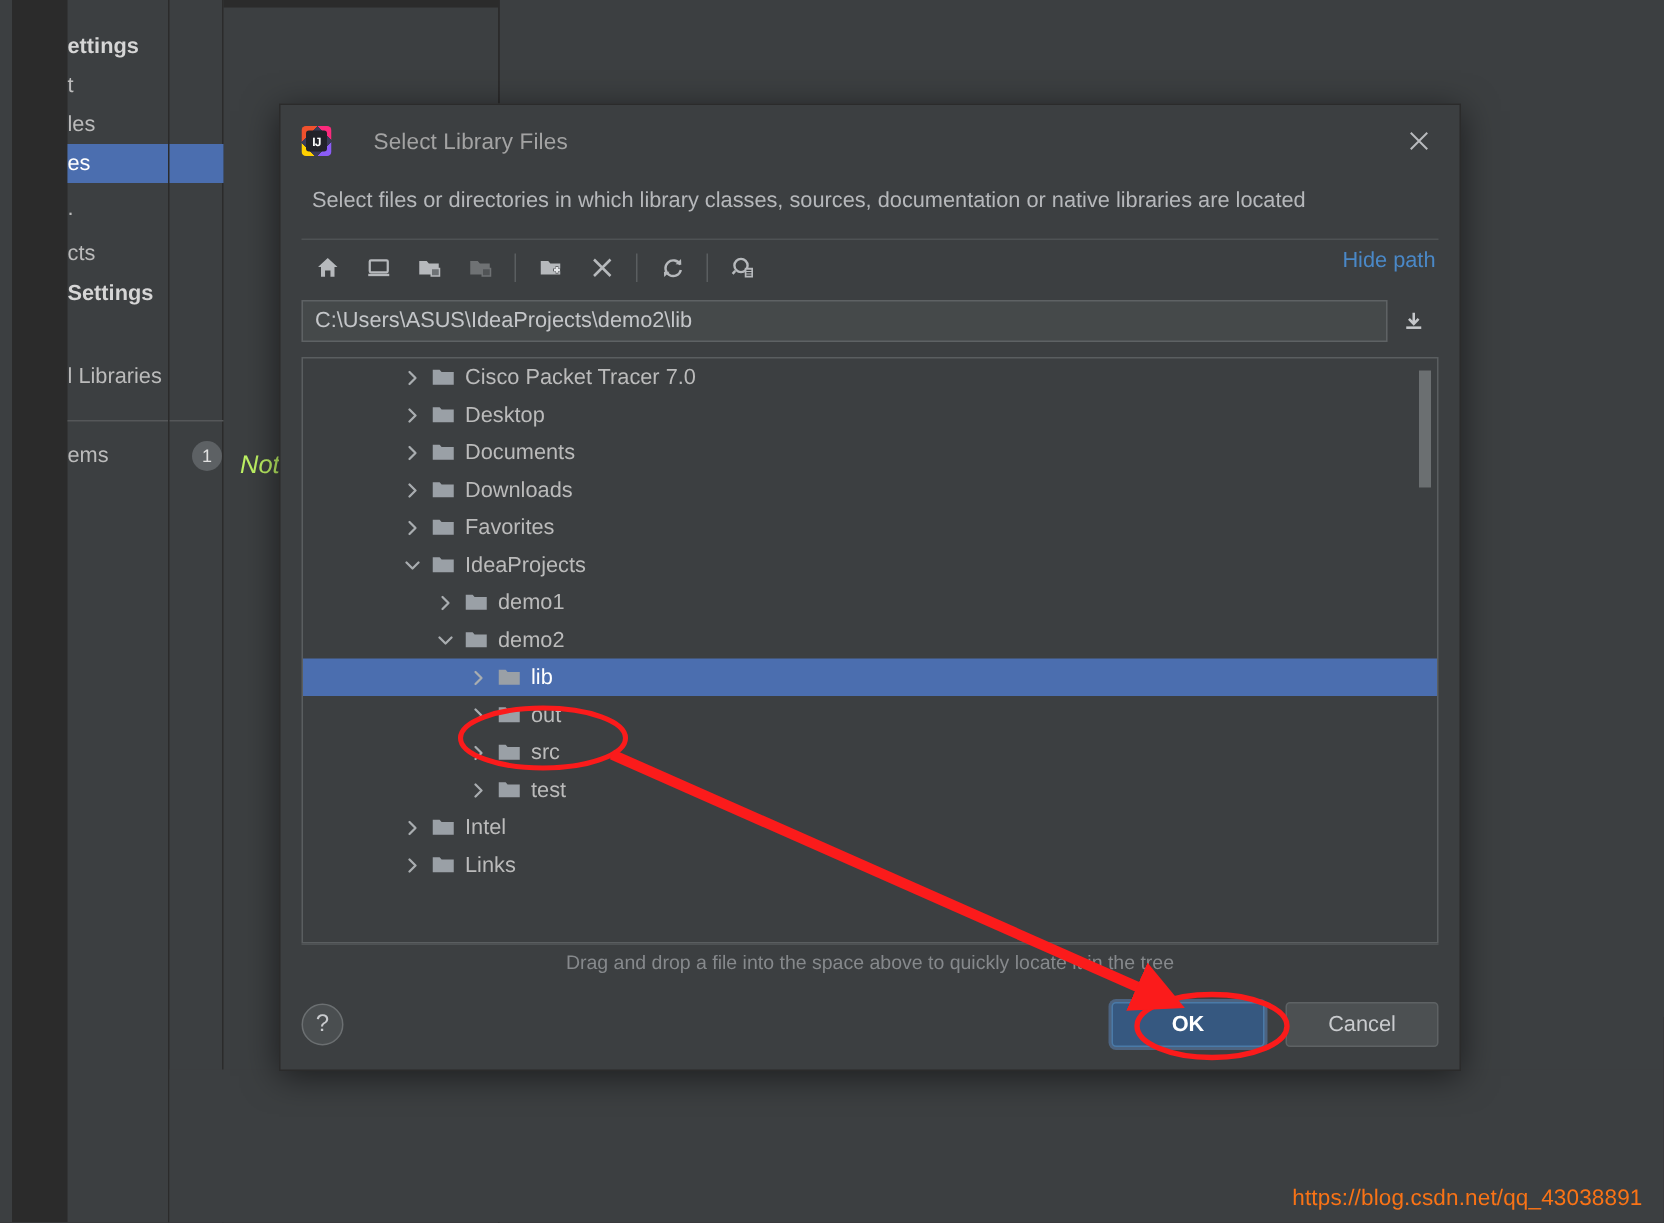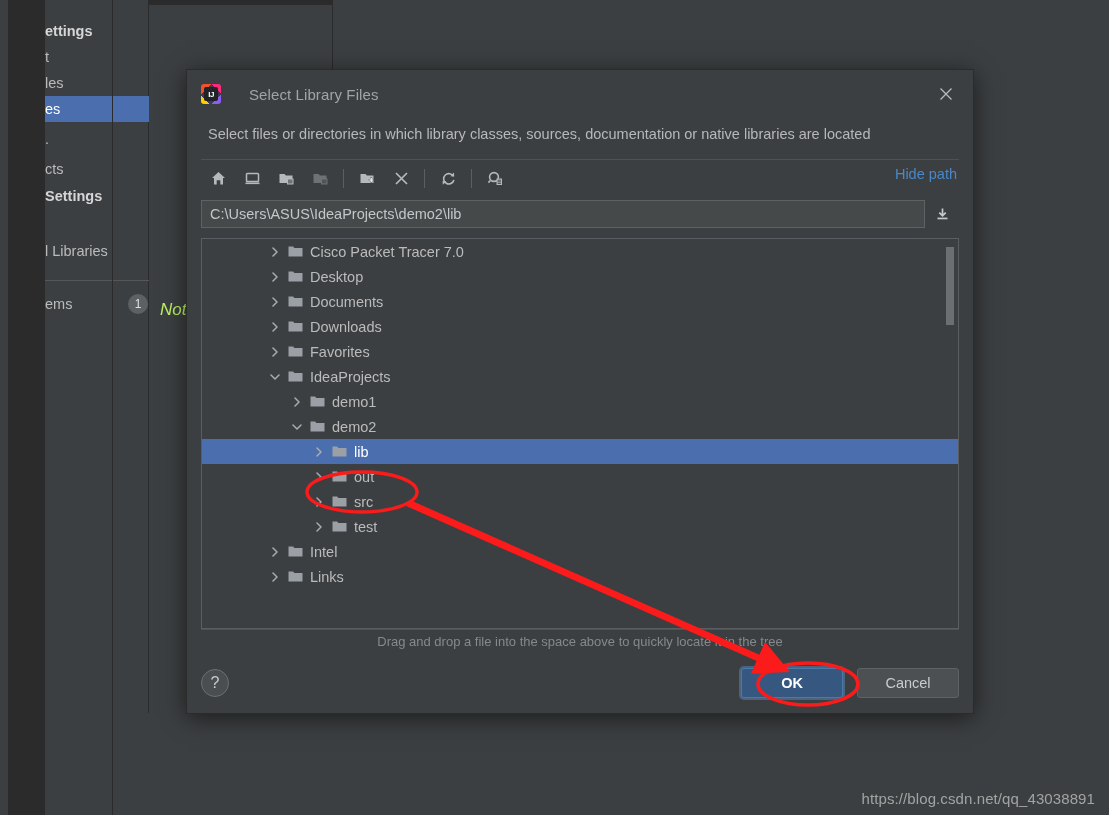--- a/index.html
+++ b/index.html
@@ -49,21 +49,21 @@
     position:absolute; left:160px; top:300px; font-size:17px; color:#bef264;
     white-space:nowrap;
     font-style:italic;
   }
   .bg-divider-v1 { position:absolute; left:112px; top:0; width:1px; height:815px; background:#2b2b2b; }
   .bg-divider-v2 { position:absolute; left:332px; top:0; width:1px; height:815px; background:#2b2b2b; }
   .bg-bottom-band { position:absolute; left:113px; top:713px; right:0; height:102px; background:#3c3f41; }
 
   .watermark {
     position:absolute; right:14px; bottom:8px;
-    font-size:15px; color:#a3a3a3; letter-spacing:0.1px; white-space:nowrap;
+    font-size:15px; color:#f97316; letter-spacing:0.1px; white-space:nowrap;
   }
 
   
   #dialog {
     position:absolute; left:186px; top:69px; width:788px; height:645px;
     background:#3c3f41;
     border:1px solid #2b2b2b;
     box-shadow:0 4px 22px rgba(0,0,0,0.55);
     display:flex; flex-direction:column;
   }

